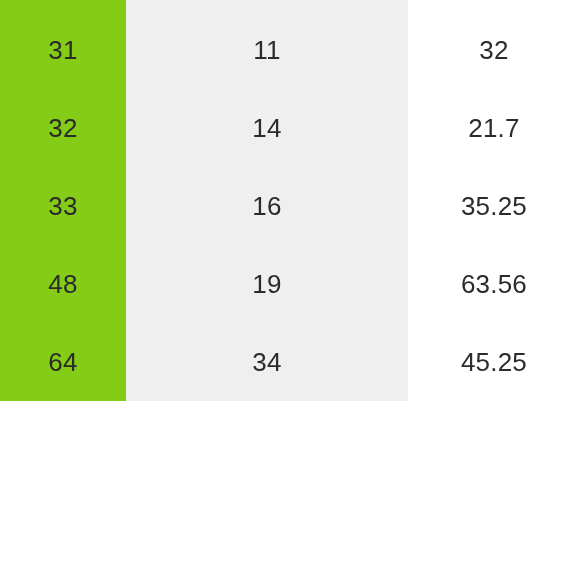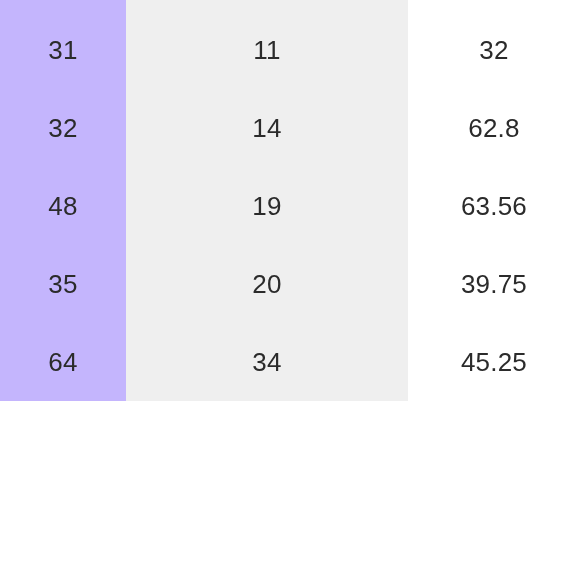--- a/index.html
+++ b/index.html
@@ -44,21 +44,21 @@
     font-weight: 400;
     color: #2b2b2b;
     text-align: center;
     vertical-align: middle;
     white-space: nowrap;
     letter-spacing: 0.2px;
   }
 
   
   #size-table td.cell-size {
-    background: #c4b5fd;
+    background: #84cc16;
   }
   #size-table td.cell-age {
     background: #efefef;
   }
   #size-table td.cell-height {
     background: #ffffff;
   }
 </style>
 </head>
 <body>
@@ -80,35 +80,35 @@
 
       <tr>
         <td class="cell-size">31</td>
         <td class="cell-age">11</td>
         <td class="cell-height">32</td>
       </tr>
 
       <tr>
         <td class="cell-size">32</td>
         <td class="cell-age">14</td>
-        <td class="cell-height">62.8</td>
+        <td class="cell-height">21.7</td>
       </tr>
 
+      <tr>
+        <td class="cell-size">33</td>
+        <td class="cell-age">16</td>
+        <td class="cell-height">35.25</td>
+      </tr>
 
       <tr>
         <td class="cell-size">48</td>
         <td class="cell-age">19</td>
         <td class="cell-height">63.56</td>
       </tr>
 
-      <tr>
-        <td class="cell-size">35</td>
-        <td class="cell-age">20</td>
-        <td class="cell-height">39.75</td>
-      </tr>
 
 
       <tr>
         <td class="cell-size">64</td>
         <td class="cell-age">34</td>
         <td class="cell-height">45.25</td>
       </tr>
 
     </tbody>
   </table>

